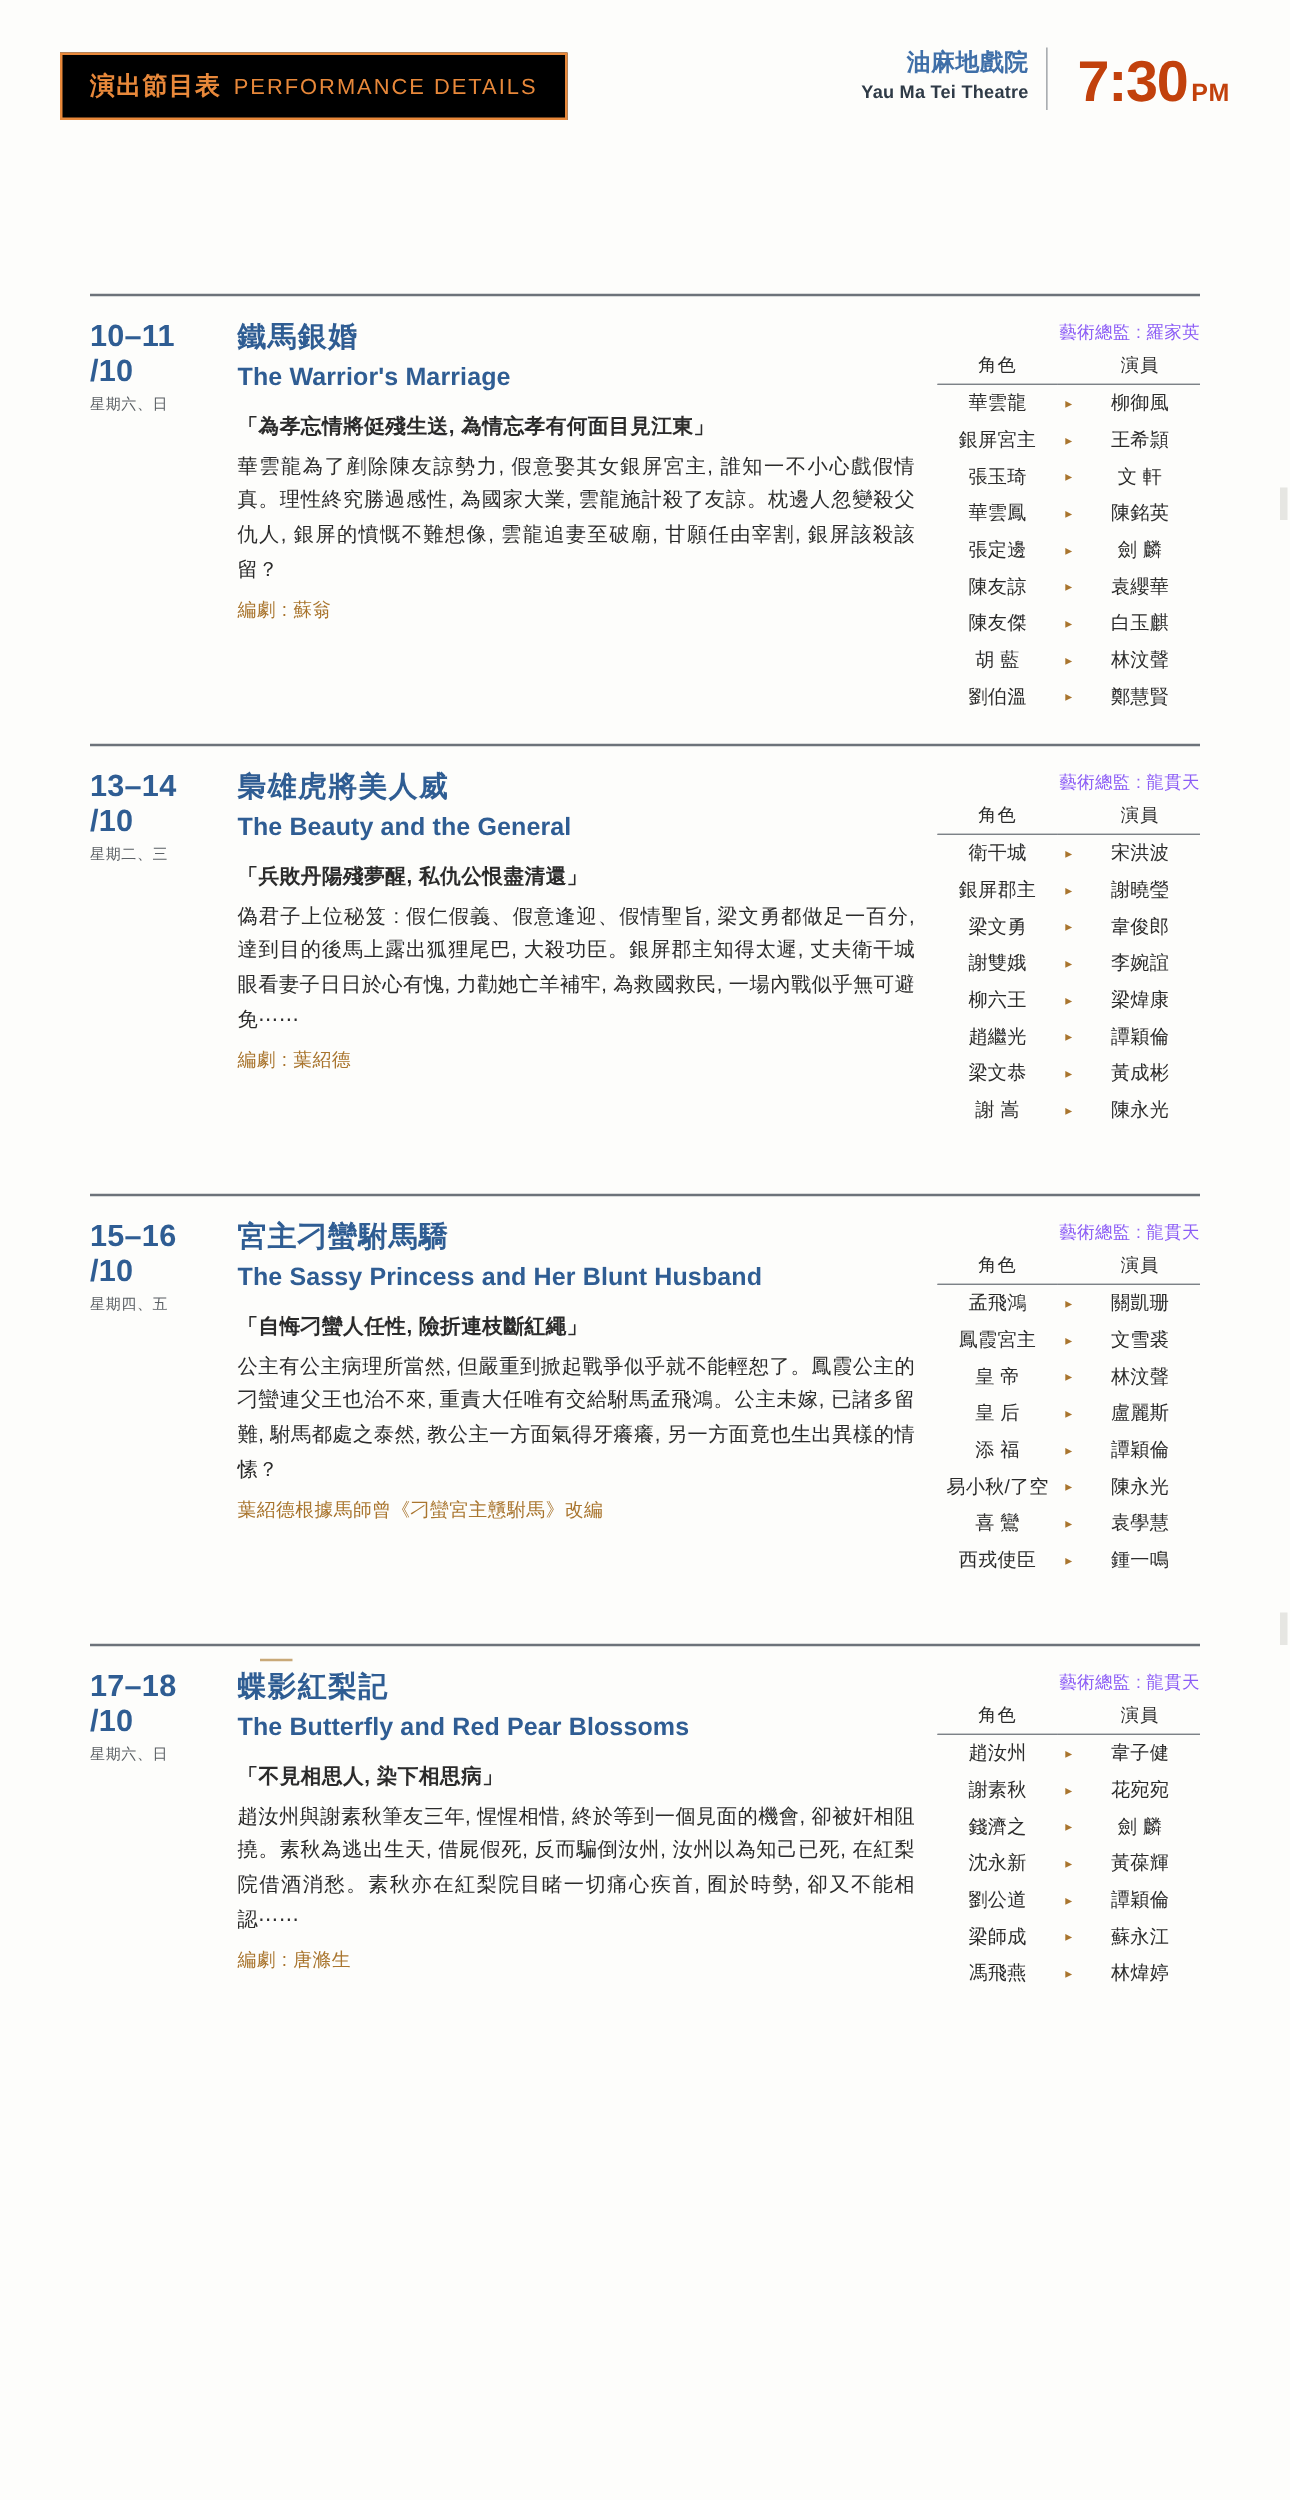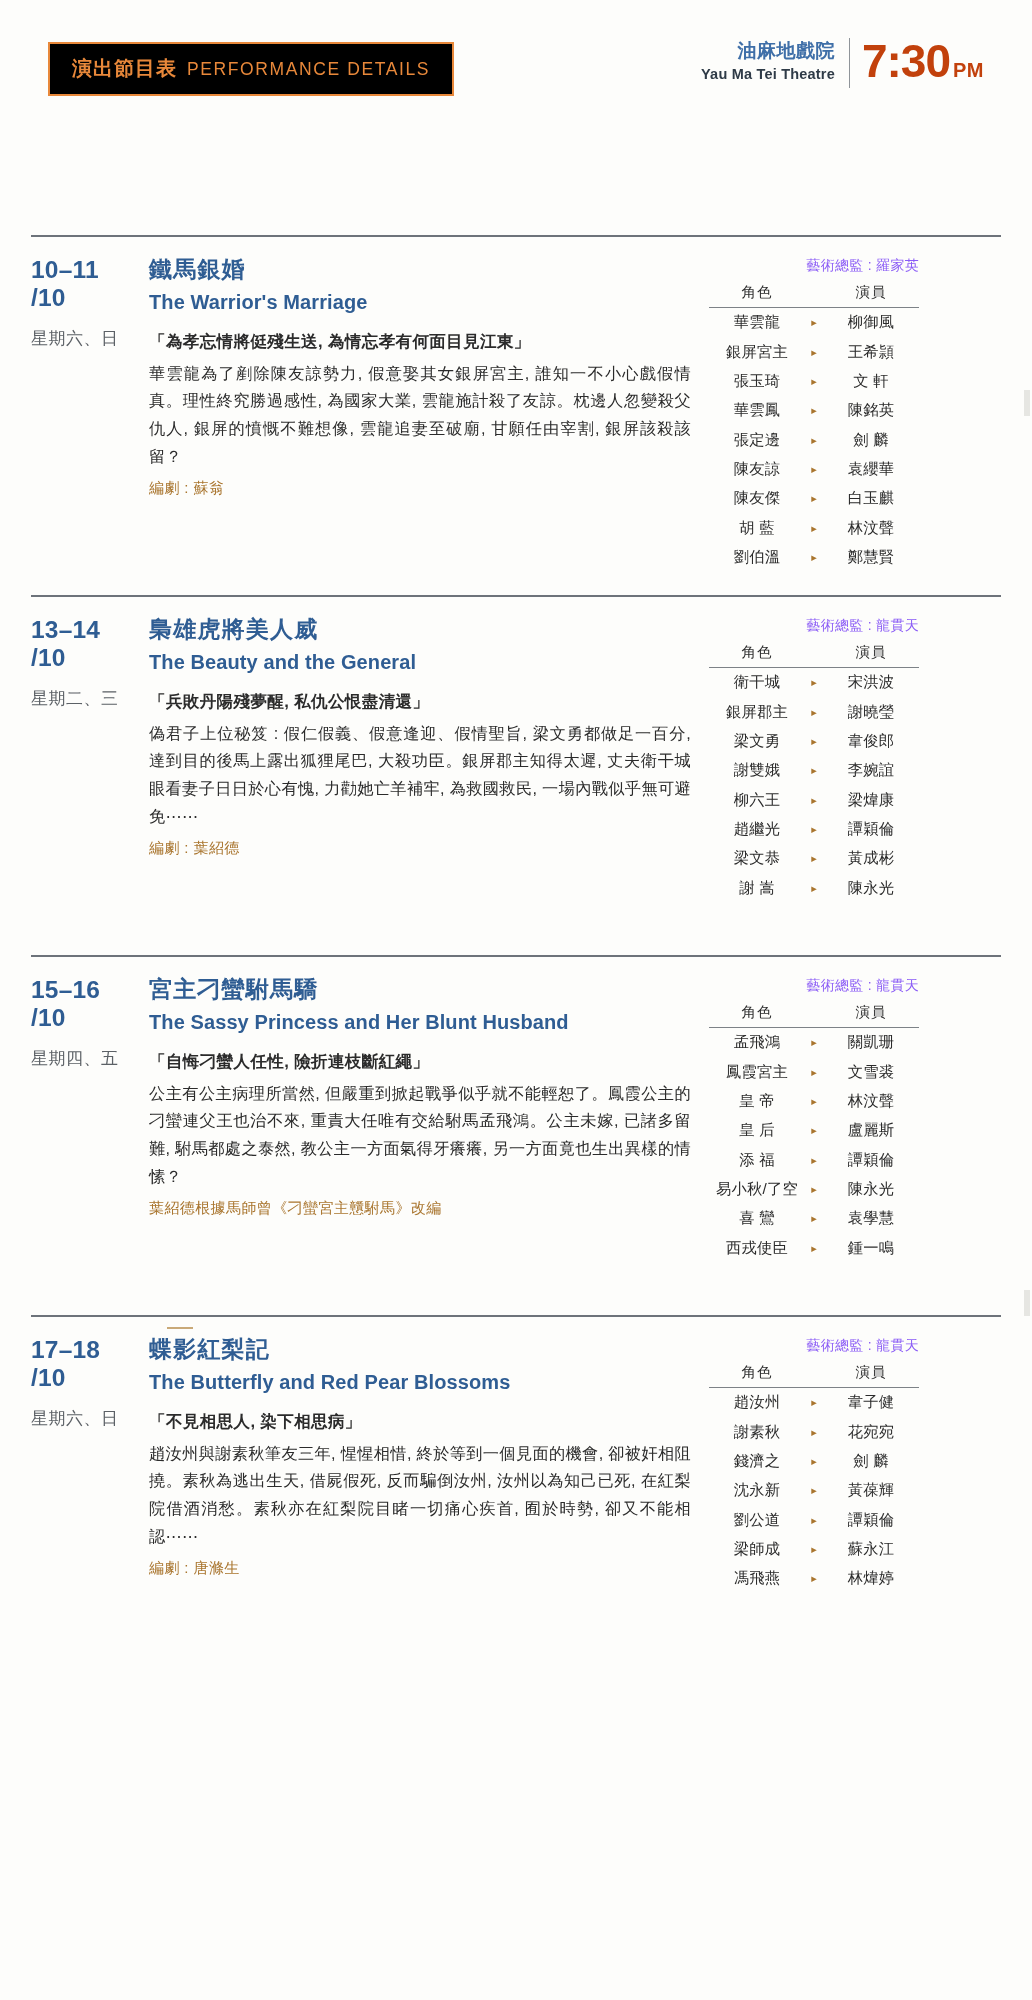--- a/index.html
+++ b/index.html
@@ -45,22 +45,22 @@
     color: #e8883a;
     font-size: 17.5px;
     letter-spacing: 1.6px;
   }
 
   .venue-block {
     position: absolute;
     right: 48px;
     top: 38px;
     display: flex;
-    align-items: flex-start;
-    gap: 12px;
+    align-items: flex-end;
+    gap: 24px;
   }
   .venue-names {
     text-align: right;
     padding-bottom: 4px;
     border-right: 1.5px solid #8f9499;
     padding-right: 14px;
   }
   .venue-zh {
     color: #3f6fa8;
     font-size: 19px;
@@ -89,21 +89,21 @@
   .venue-time .pm {
     font-size: 20px;
     font-weight: bold;
     margin-left: 3px;
     letter-spacing: 0.5px;
   }
 
   
   .shows {
     margin-top: 100px;
-    padding: 0 31px;
+    padding: 0 72px;
   }
   .show {
     position: relative;
     padding-top: 18px;
     border-top: 2px solid #6d737a;
     display: flex;
     min-height: 360px;
   }
   .show:first-child { border-top: 2px solid #6d737a; }
 
@@ -120,23 +120,23 @@
     letter-spacing: 0.2px;
   }
   .date-month {
     color: #2f5d93;
     font-size: 24.5px;
     font-weight: bold;
     line-height: 1.12;
     letter-spacing: 0.2px;
   }
   .date-weekday {
-    margin-top: 16px;
+    margin-top: 4px;
     color: #5c6166;
-    font-size: 17px;
+    font-size: 12px;
     letter-spacing: 0.5px;
   }
 
   .info-col {
     flex: 1 1 auto;
     padding-right: 18px;
     max-width: 560px;
   }
   .title-zh {
     color: #2f5d93;

